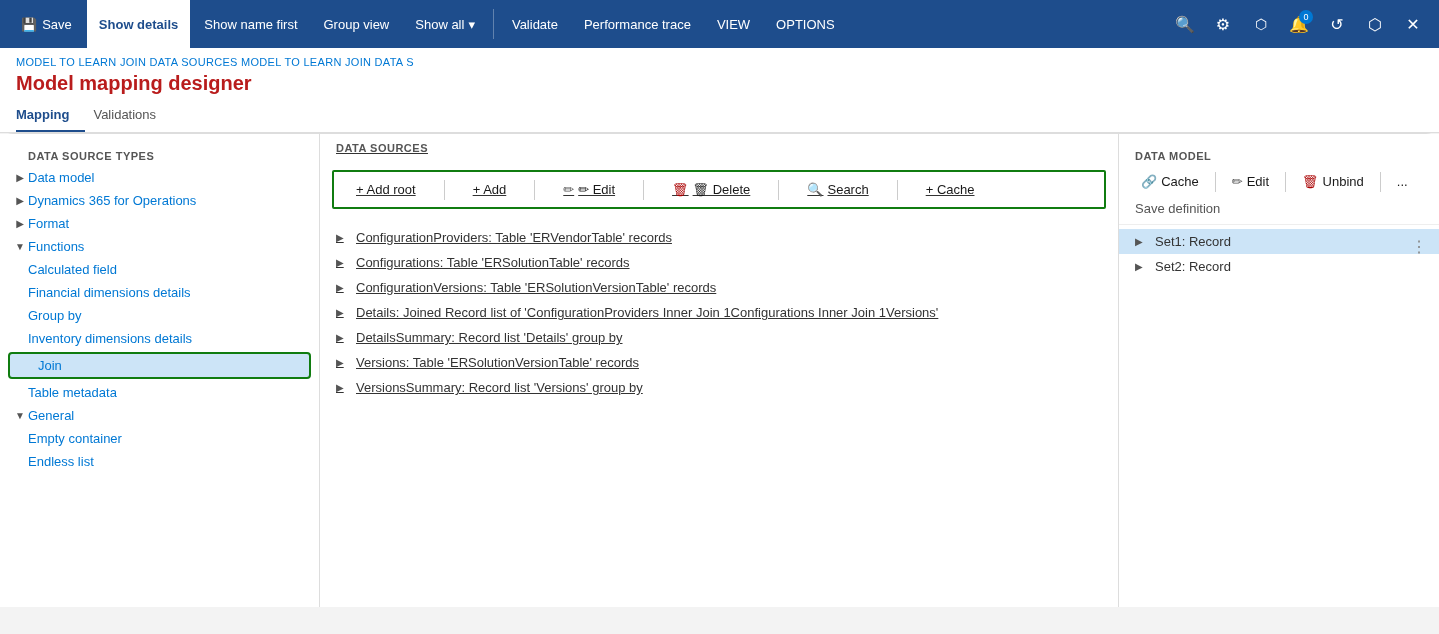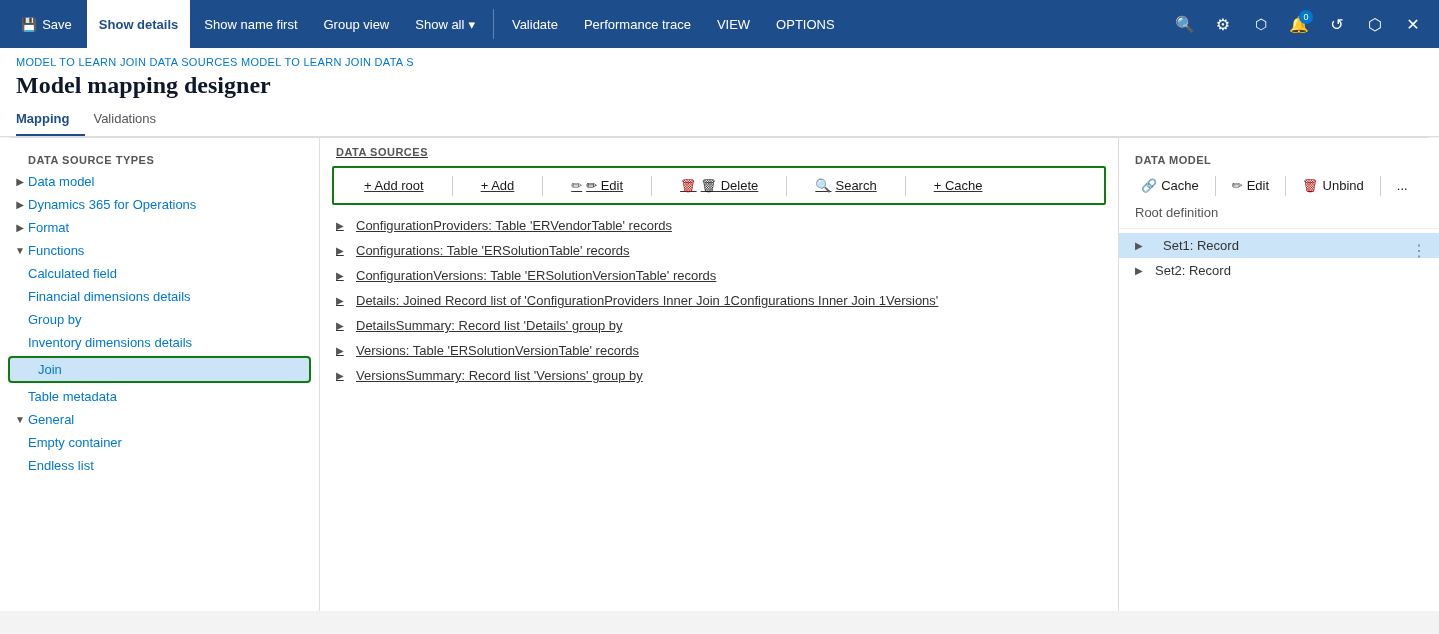--- a/index.html
+++ b/index.html
@@ -45,25 +45,24 @@
       padding: 8px 16px 0;
       background: #fff;
     }
     .breadcrumb-text {
       font-size: 11px;
       color: #0078d4;
       text-transform: uppercase;
       letter-spacing: 0.3px;
     }
     .page-title {
-      font-size: 24px;
+      font-size: 20px;
       font-weight: 600;
-      color: #0f172a;
+      color: #b91c1c;
       padding: 4px 0 0;
-      font-family: Liberation Serif, serif;
     }
 
     
     .tabs-bar {
       display: flex;
       background: #fff;
       padding: 0 16px;
       border-bottom: 1px solid #ddd;
       margin-top: 4px;
     }
@@ -146,24 +145,24 @@
       font-size: 11px;
       font-weight: 700;
       color: #555;
       padding: 8px 16px 4px;
       letter-spacing: 0.5px;
       text-transform: uppercase;
     }
     .ds-toolbar {
       display: flex;
       align-items: center;
-      padding: 6px 20px;
+      padding: 6px 12px;
       gap: 14px;
       border: 2px solid #107c10;
-      margin: 4px 12px;
+      margin: 12px 12px;
       border-radius: 2px;
     }
     .ds-btn {
       display: flex; align-items: center; gap: 4px;
       padding: 4px 10px; background: transparent; border: none; cursor: pointer;
       font-size: 13px; color: #1a1a1a;
     }
     .ds-separator { width: 1px; background: #ccc; height: 20px; margin: 0 4px; }
     .ds-list { padding: 4px 0; }
     .ds-item {
@@ -445,26 +444,26 @@
       <div class="dm-separator"></div>
       <button class="dm-btn">
         <span style="color:#a00;">🗑</span>
         <span>Unbind</span>
       </button>
       <div class="dm-separator"></div>
       <button class="dm-btn">
         <span>...</span>
       </button>
     </div>
-    <div class="root-def">Root definition</div>
+    <div class="root-def">Save definition</div>
 
     <div class="dm-items-container" style="position:relative;">
       <div class="dm-item selected">
         <span class="expand-icon">▶</span>
-        <span style="margin-left:12px;">Set1: Record</span>
+        <span style="margin-left:4px;">Set1: Record</span>
       </div>
       <div class="dm-item">
         <span class="expand-icon">▶</span>
         <span style="margin-left:4px;">Set2: Record</span>
       </div>
       <span class="three-dot" style="position:absolute;right:12px;top:8px;color:#888;">⋮</span>
     </div>
   </div>
 
 </div>

